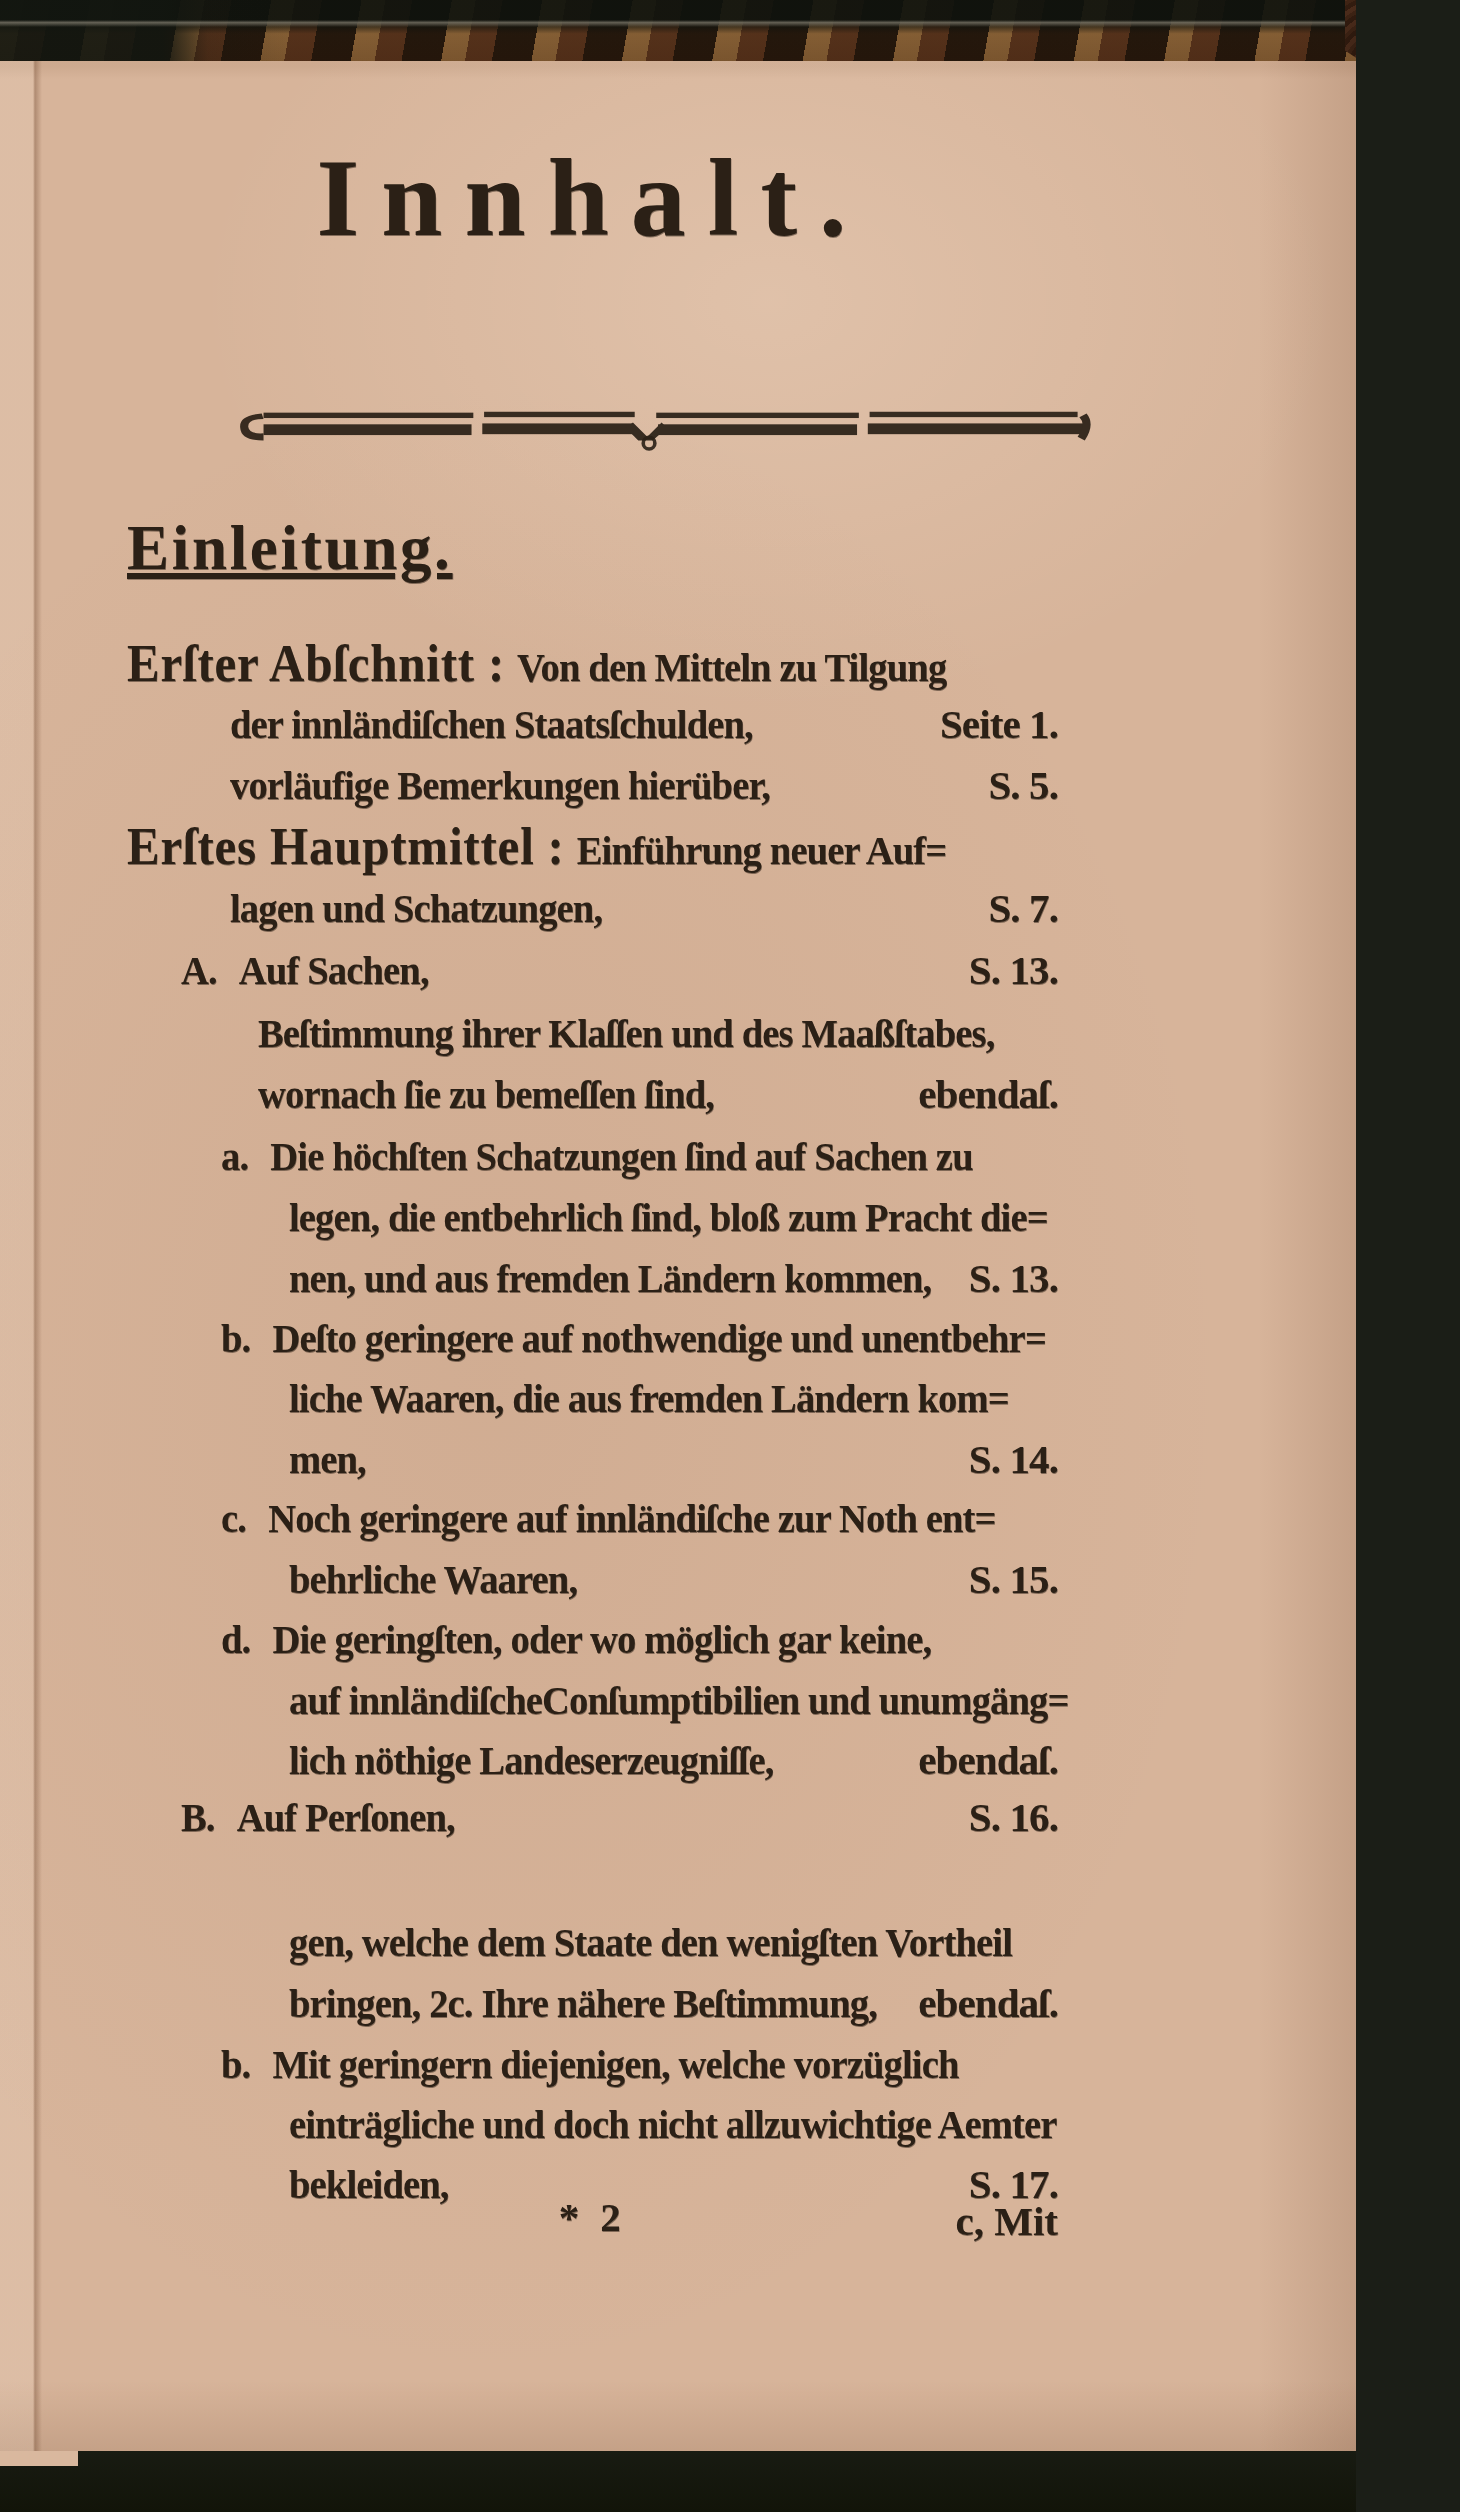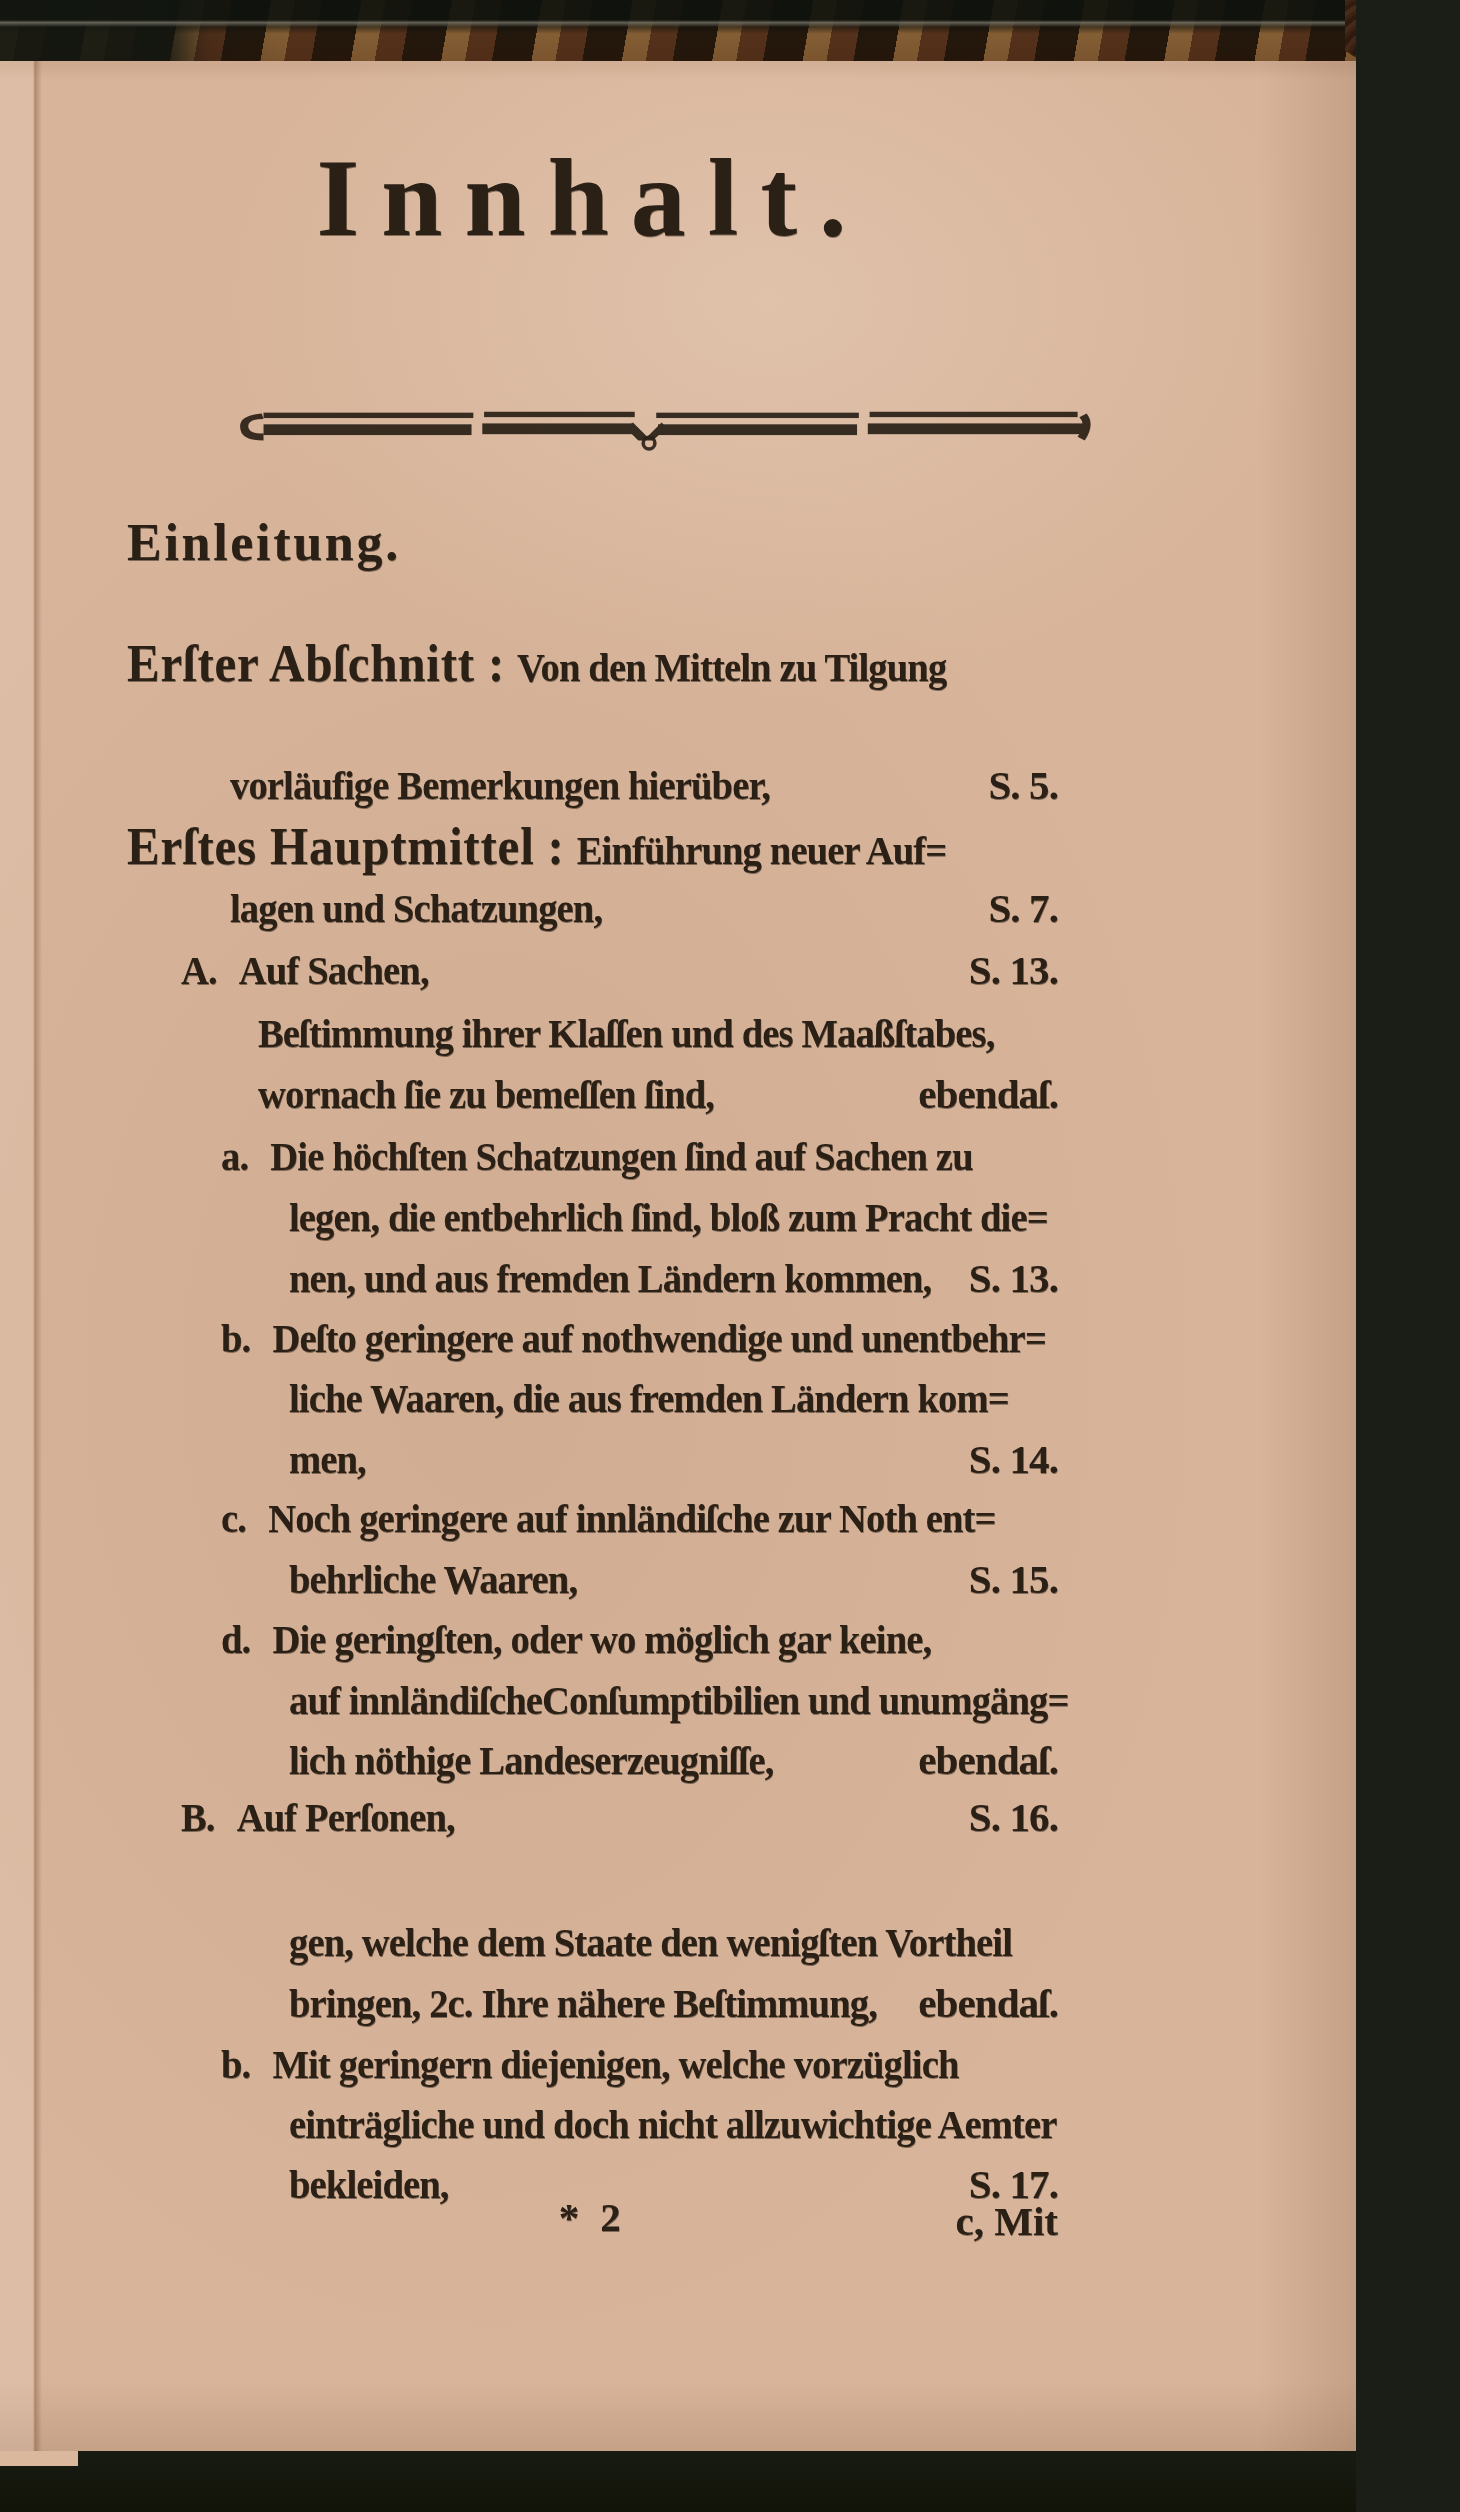--- a/index.html
+++ b/index.html
@@ -58,21 +58,21 @@
   }
   
   .text-layer{position:absolute;inset:0;color:#2b2016;}
   .text-layer *{text-shadow:0.5px 0.8px 0.6px rgba(43,32,22,.5);}
   .title{
     position:absolute;left:127px;right:298px;top:143px;
     font-size:110px;font-weight:bold;letter-spacing:22px;text-align:center;line-height:1;
   }
   .heading{
     position:absolute;left:127px;top:517px;
-    font-size:52px;font-weight:bold;letter-spacing:2.7px;line-height:1;
+    font-size:63px;font-weight:bold;letter-spacing:2.7px;line-height:1;text-decoration:underline;
   }
   .rule-wrap{position:absolute;left:228px;top:401px;width:869px;height:52px;}
   .line{
     position:absolute;right:298px;line-height:61px;font-size:41px;font-weight:bold;
     letter-spacing:-0.9px;
   }
   .i140{left:127px}.i200{left:181px}.i245{left:221px}.i255{left:230px}.i285{left:258px}.i320{left:289px}
   .txt{display:inline-block;white-space:pre;transform:scaleX(.94);transform-origin:left center;}
   .entry-head:not(:empty){font-size:52px;letter-spacing:0.9px;margin-right:12.7px;}
   .marker:not(:empty){margin-right:23.5px;}
@@ -115,20 +115,21 @@
           <path d="M448 24 l16 16 l16 -16 l6 6 -16 14 -16 0 -14 -14 Z"></path>
           <path d="M954 14 q10 12 -2 30 l-8 -4 q10 -14 2 -22 Z"></path>
         </g>
         <circle cx="466" cy="47" r="6.5" fill="none" stroke="#2a2016" stroke-width="4" opacity="0.9"></circle>
       </svg>
     </div>
 
     <div class="heading">Einleitung.</div>
 
     <div class="line i140" style="top:633px"><span class="txt"><span class="entry-head">Erſter Abſchnitt :</span><span class="marker"></span><span class="body">Von den Mitteln zu Tilgung</span></span><span class="ref"></span></div>
+    <div class="line i255" style="top:694px"><span class="txt"><span class="entry-head"></span><span class="marker"></span><span class="body">der innländiſchen Staatsſchulden,</span></span><span class="ref">Seite 1.</span></div>
     <div class="line i255" style="top:755px"><span class="txt"><span class="entry-head"></span><span class="marker"></span><span class="body">vorläufige Bemerkungen hierüber,</span></span><span class="ref">S. 5.</span></div>
     <div class="line i140" style="top:816px"><span class="txt"><span class="entry-head">Erſtes Hauptmittel :</span><span class="marker"></span><span class="body">Einführung neuer Auf=</span></span><span class="ref"></span></div>
     <div class="line i255" style="top:878px"><span class="txt"><span class="entry-head"></span><span class="marker"></span><span class="body">lagen und Schatzungen,</span></span><span class="ref">S. 7.</span></div>
     <div class="line i200" style="top:940px"><span class="txt"><span class="entry-head"></span><span class="marker">A.</span><span class="body">Auf Sachen,</span></span><span class="ref">S. 13.</span></div>
     <div class="line i285" style="top:1003px"><span class="txt"><span class="entry-head"></span><span class="marker"></span><span class="body">Beſtimmung ihrer Klaſſen und des Maaßſtabes,</span></span><span class="ref"></span></div>
     <div class="line i285" style="top:1064px"><span class="txt"><span class="entry-head"></span><span class="marker"></span><span class="body">wornach ſie zu bemeſſen ſind,</span></span><span class="ref">ebendaſ.</span></div>
     <div class="line i245" style="top:1126px"><span class="txt"><span class="entry-head"></span><span class="marker">a.</span><span class="body">Die höchſten Schatzungen ſind auf Sachen zu</span></span><span class="ref"></span></div>
     <div class="line i320" style="top:1187px"><span class="txt"><span class="entry-head"></span><span class="marker"></span><span class="body">legen, die entbehrlich ſind, bloß zum Pracht die=</span></span><span class="ref"></span></div>
     <div class="line i320" style="top:1248px"><span class="txt"><span class="entry-head"></span><span class="marker"></span><span class="body">nen, und aus fremden Ländern kommen,</span></span><span class="ref">S. 13.</span></div>
     <div class="line i245" style="top:1308px"><span class="txt"><span class="entry-head"></span><span class="marker">b.</span><span class="body">Deſto geringere auf nothwendige und unentbehr=</span></span><span class="ref"></span></div>

